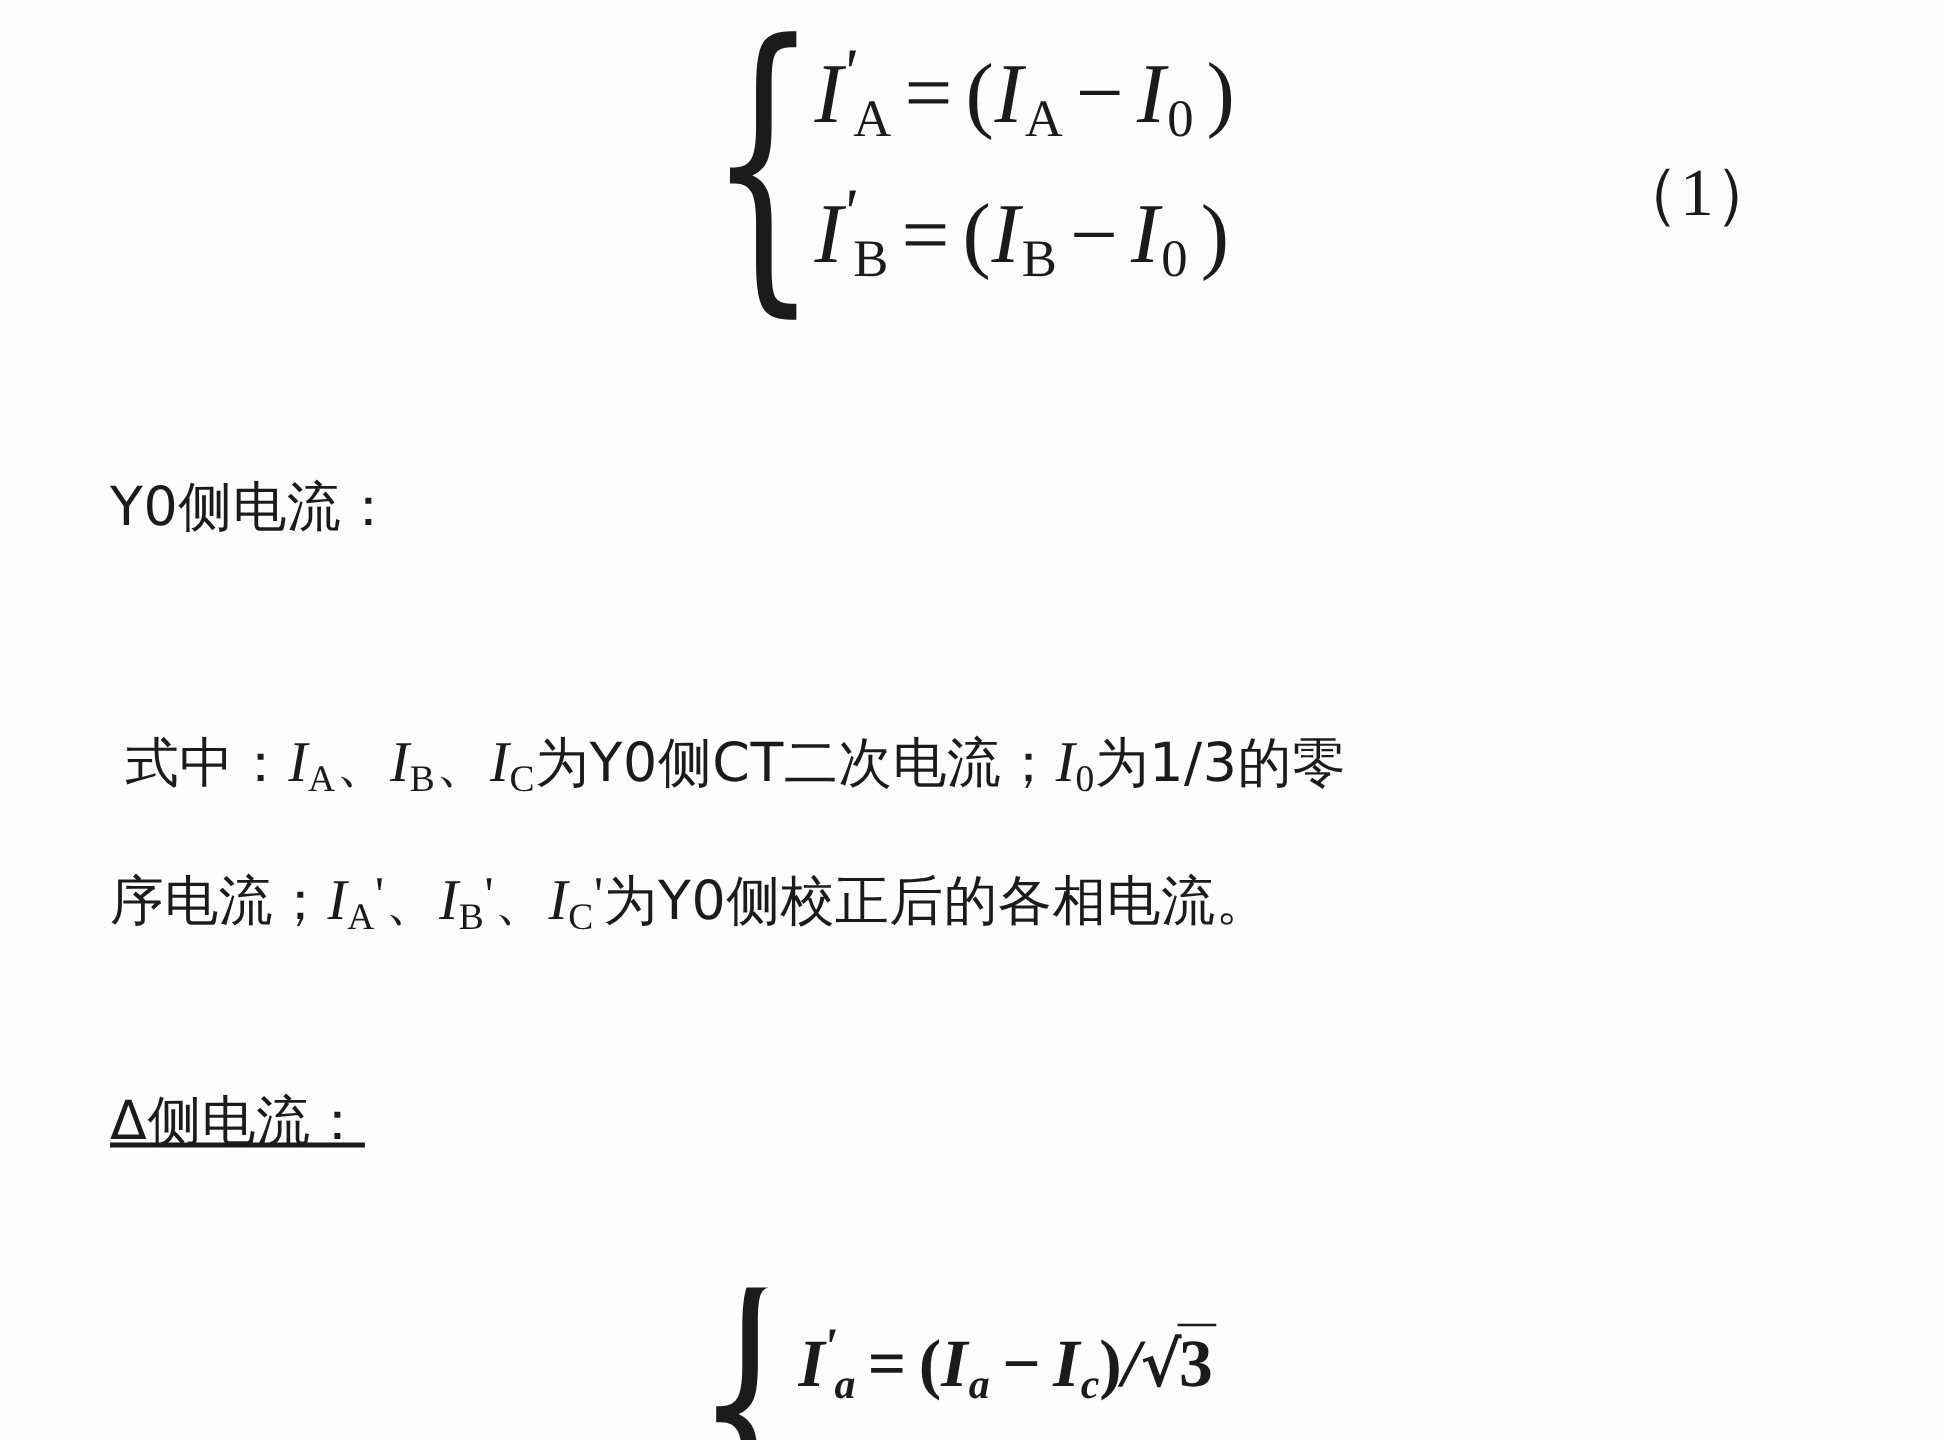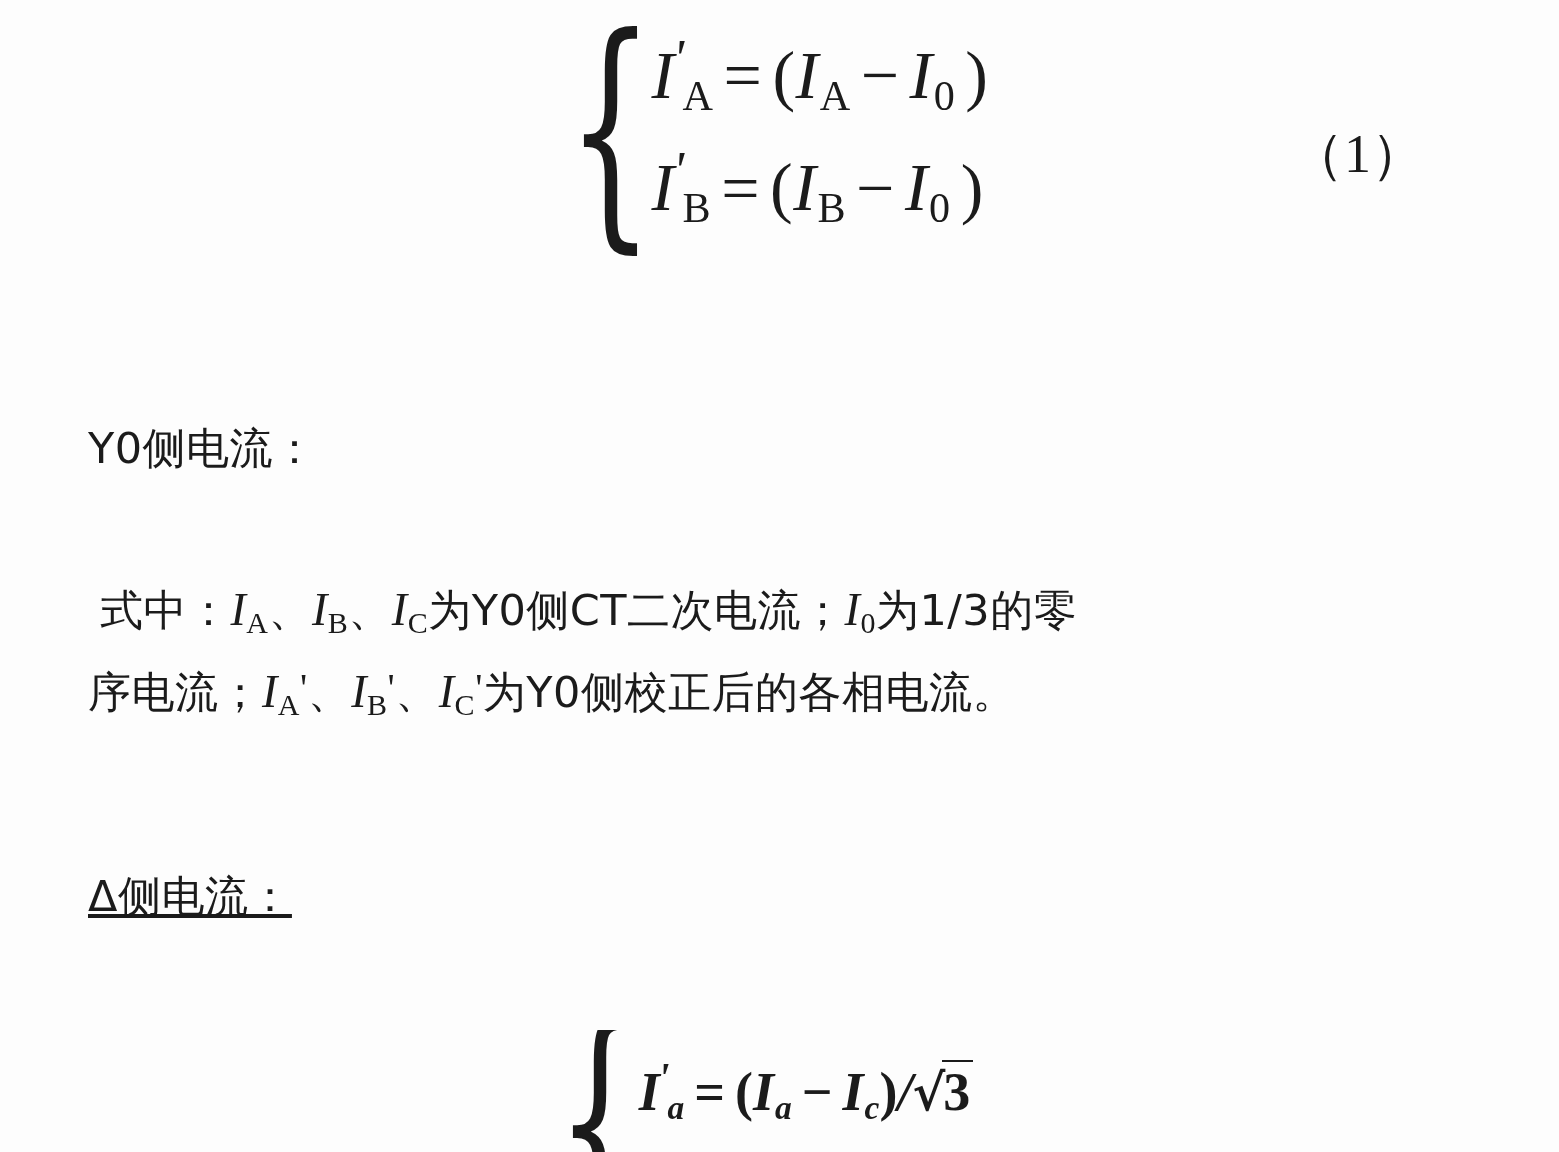--- a/index.html
+++ b/index.html
@@ -111,23 +111,23 @@
     font-size: 30px;
     vertical-align: -0.26em;
   }
   .para .mathprime {
     font-family: "Liberation Serif", serif;
     font-style: normal;
     font-size: 40px;
     vertical-align: 0.16em;
   }
 
-  #p-y0 { left: 88px; top: 420px; }
+  #p-y0 { left: 88px; top: 377px; }
   #p-note1 { left: 100px; top: 582px; }
-  #p-note2 { left: 88px; top: 664px; }
+  #p-note2 { left: 88px; top: 692px; }
   #p-delta { left: 88px; top: 868px; text-decoration: underline; }
 
   
   .eq2-wrap {
     position: absolute;
     left: 0;
     top: 1030px;
     width: 1559px;
     display: flex;
     justify-content: center;

